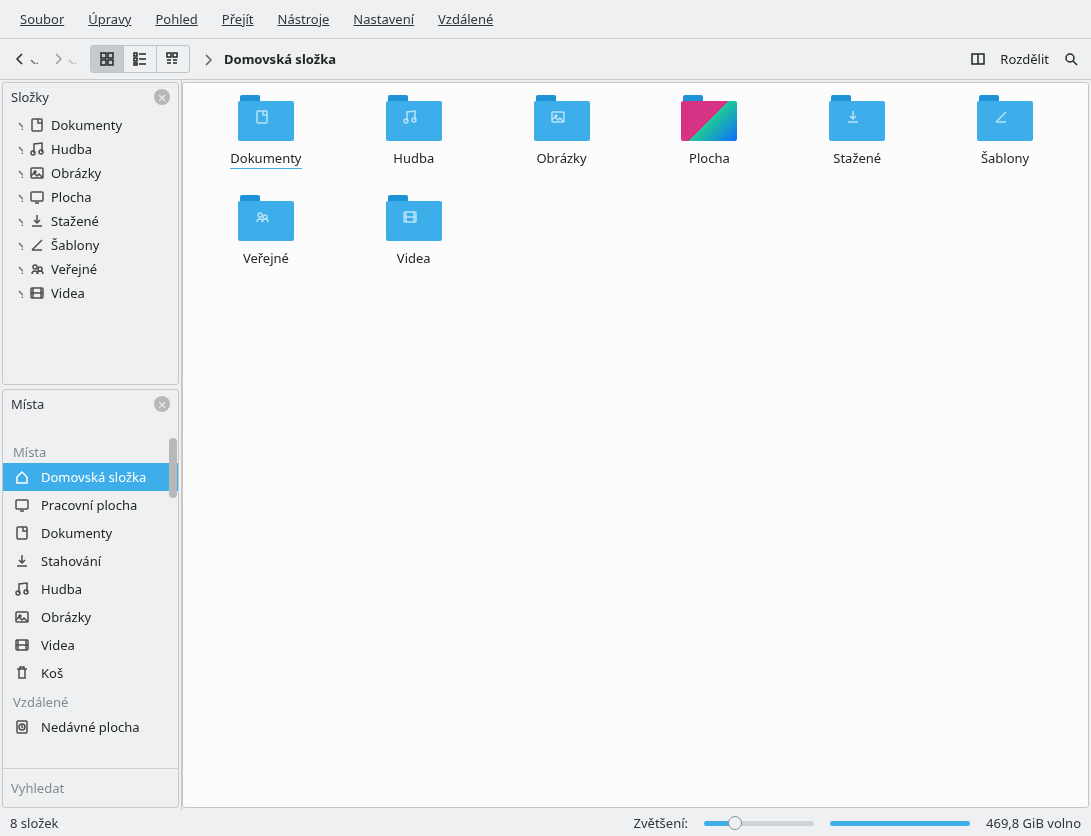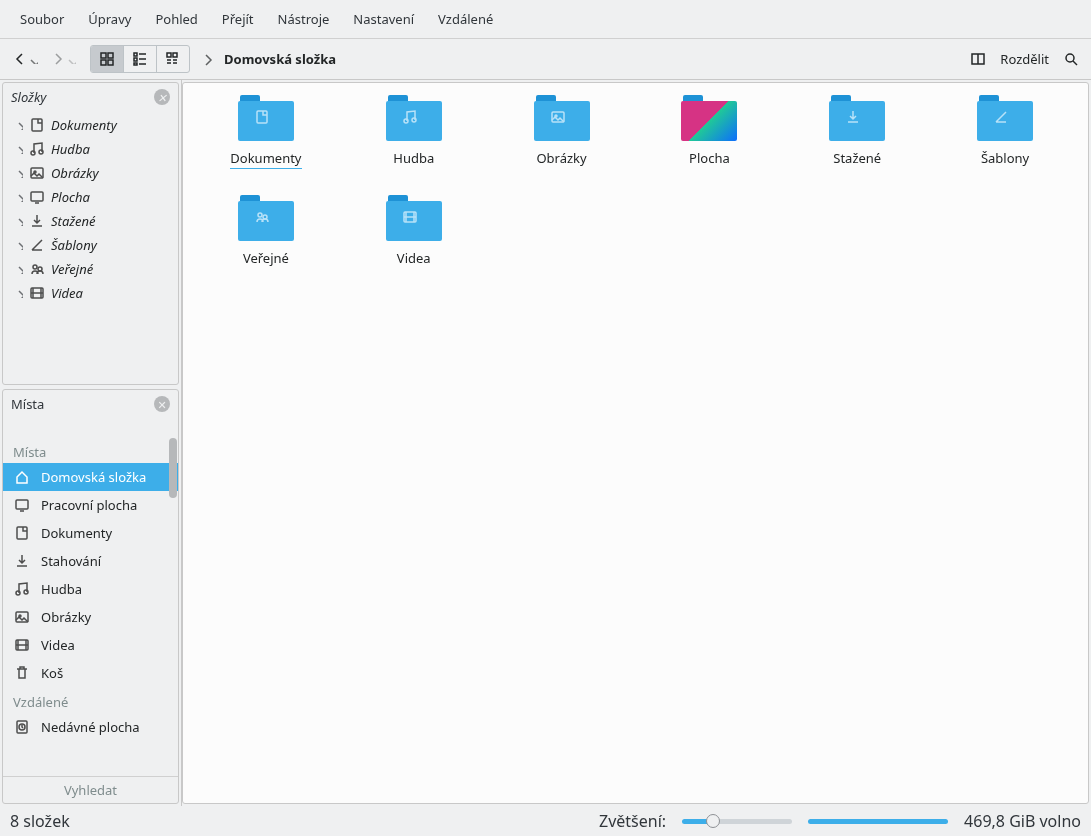--- a/index.html
+++ b/index.html
@@ -1,20 +1,20 @@
 <!DOCTYPE html>
 <html><head>
 <meta charset="utf-8">
 <style>
 * { box-sizing: border-box; margin: 0; padding: 0; }
 body { font-family: "Noto Sans", "Segoe UI", sans-serif; font-size: 13px; color: #232627; background: #eff0f1; width: 1091px; height: 836px; overflow: hidden; display: flex; flex-direction: column; }
 
 
 .menubar { display: flex; padding: 4px 8px; background: #eff0f1; border-bottom: 1px solid #d0d0d0; }
-.menubar-item { padding: 6px 12px; cursor: default; color: #31363b; }
+.menubar-item { padding: 6px 12px; cursor: default; color: #31363b; text-decoration: underline; }
 
 
 .toolbar { display: flex; align-items: center; padding: 6px 8px; background: #eff0f1; border-bottom: 1px solid #c8c8c8; gap: 4px; }
 .toolbar svg { display: block; }
 .nav-btn { padding: 4px; border-radius: 3px; display: flex; align-items: center; }
 .nav-btn.disabled { opacity: 0.4; }
 .view-group { display: flex; margin-left: 6px; border: 1px solid #bdc3c7; border-radius: 3px; overflow: hidden; }
 .view-btn { padding: 5px 8px; display: flex; align-items: center; }
 .view-btn.active { background: #c6cace; }
 .view-btn + .view-btn { border-left: 1px solid #bdc3c7; }
@@ -22,57 +22,57 @@
 .breadcrumb-item { font-weight: bold; color: #232627; }
 .toolbar-spacer { flex: 1; }
 .split-btn { display: flex; align-items: center; gap: 14px; padding: 4px 6px; }
 
 
 .main { flex: 1; display: flex; min-height: 0; }
 
 
 .sidebar { width: 182px; display: flex; flex-direction: column; background: #eff0f1; border-right: 1px solid #c8c8c8; }
 .panel { display: flex; flex-direction: column; border: 1px solid #c8c8c8; border-radius: 3px; margin: 2px; background: #eff0f1; }
-.panel.folders { height: 303px; font-style: italic; }
+.panel.folders { height: 303px; }
 .panel.places { flex: 1; min-height: 0; gap: 19px; }
 .panel-header { display: flex; align-items: center; justify-content: space-between; padding: 5px 8px; color: #31363b; }
 .panel-close { width: 16px; height: 16px; border-radius: 50%; background: #b6b8ba; display: flex; align-items: center; justify-content: center; color: #eff0f1; font-size: 11px; line-height: 1; }
 .panel-body { flex: 1; overflow: hidden; position: relative; }
 
 
 .tree { padding: 2px 0; }
 .tree-item { display: flex; align-items: center; padding: 3px 6px 3px 10px; gap: 6px; }
 .tree-exp { width: 10px; display: flex; justify-content: center; color: #6e7175; }
 .tree-icon { width: 16px; display: flex; justify-content: center; color: #4d4d4d; }
 .tree-label { color: #232627; }
 
 
 .places-body { overflow-y: auto; height: 100%; }
 .places-section { padding: 6px 10px 2px; color: #7f8c8d; font-size: 13px; }
 .place-item { display: flex; align-items: center; gap: 10px; padding: 5px 10px; }
 .place-item.selected { background: #3daee9; color: #fff; }
 .place-item.selected svg { stroke: #fff; fill: none; }
 .place-icon { width: 18px; display: flex; justify-content: center; color: #4d4d4d; }
 .places-scrollbar { position: absolute; right: 1px; top: 1px; width: 8px; height: 60px; background: #b6b8ba; border-radius: 4px; }
-.search-row { border-top: 1px solid #d0d0d0; padding: 4px 8px; color: #7f8c8d; text-align: center; }
+.search-row { border-top: 1px solid #d0d0d0; padding: 10px 8px; color: #7f8c8d; }
 
 
 .content { flex: 1; background: #fcfcfc; border: 1px solid #c8c8c8; border-radius: 3px; margin: 2px 2px 2px 0; padding: 12px 18px; overflow: auto; }
 .grid { display: grid; grid-template-columns: repeat(6, 1fr); gap: 26px 18px; }
 .item { display: flex; flex-direction: column; align-items: center; gap: 8px; }
 .folder-icon { width: 56px; height: 46px; position: relative; }
 .folder-icon .tab { position: absolute; top: 0; left: 2px; width: 20px; height: 8px; background: #1e92d6; border-radius: 2px 2px 0 0; }
 .folder-icon .body { position: absolute; top: 6px; left: 0; right: 0; bottom: 0; background: #3daee9; border-radius: 2px; display: flex; align-items: center; justify-content: center; }
 .folder-icon .body svg { stroke: #b8e2f8; }
 .folder-icon.desktop .body { background: linear-gradient(135deg, #d63384 0%, #d63384 50%, #20c997 50%, #0d6efd 100%); }
 .item-label { font-size: 13px; color: #232627; text-align: center; }
 .item-label.selected { border-bottom: 1px solid #3daee9; padding-bottom: 1px; }
 
 
-.statusbar { display: flex; align-items: center; padding: 4px 10px; background: #eff0f1; font-size: 16px; color: #31363b; gap: 16px; }
+.statusbar { display: flex; align-items: center; padding: 4px 10px; background: #eff0f1; font-size: 13px; color: #31363b; gap: 16px; }
 .zoom-slider { display: flex; align-items: center; gap: 2px; }
 .slider-track { width: 110px; height: 5px; background: linear-gradient(to right, #3daee9 0%, #3daee9 25%, #cfd4d8 25%, #cfd4d8 100%); border-radius: 3px; position: relative; }
 .slider-thumb { position: absolute; left: 22%; top: -5px; width: 14px; height: 14px; background: #eff0f1; border: 1px solid #8e9195; border-radius: 50%; }
 .disk-bar { width: 140px; height: 5px; background: #3daee9; border-radius: 3px; }
 
 svg { fill: none; stroke: currentColor; stroke-width: 1.5; }
 </style>
 </head>
 <body>
 

